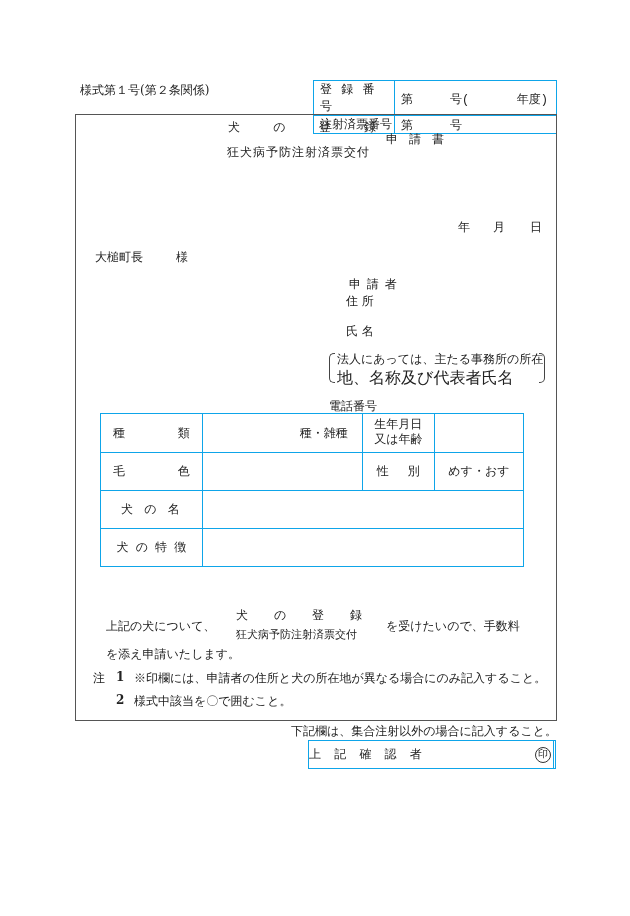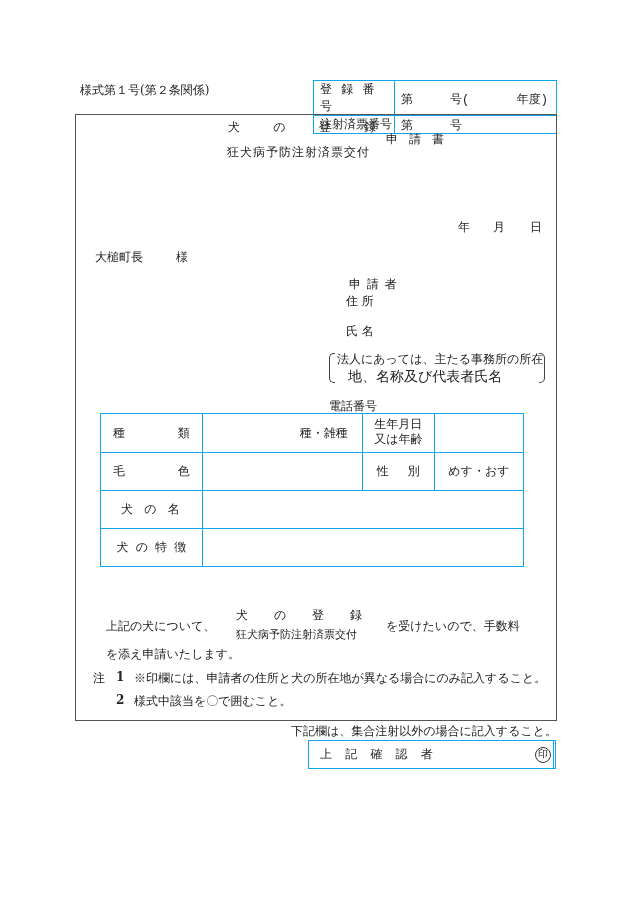--- a/index.html
+++ b/index.html
@@ -63,21 +63,21 @@
 <div class="abs" style="left:95px;top:249px;">大槌町長</div>
 <div class="abs" style="left:176px;top:249px;">様</div>
 
 <div class="abs" style="left:328px;top:276px;letter-spacing:1px;margin-left:21px;">申 請 者</div>
 <div class="abs" style="left:346px;top:293px;">住 所</div>
 <div class="abs" style="left:375px;top:293px;width:170px;height:14px;"></div>
 <div class="abs" style="left:346px;top:323px;">氏 名</div>
 <div class="abs" style="left:375px;top:323px;width:170px;height:14px;"></div>
 <div class="brace" style="left:329px;top:353px;height:28px;border-right:none;border-radius:5px 0 0 5px;"></div>
 <div class="abs" style="left:337px;top:351px;font-size:12px;">法人にあっては、主たる事務所の所在</div>
-<div class="abs" style="left:348px;top:368px;font-size:14px;">地、名称及び代表者氏名</div>
+<div class="abs" style="left:337px;top:368px;font-size:16px;">地、名称及び代表者氏名</div>
 <div class="brace" style="left:539px;top:353px;height:28px;border-left:none;border-radius:0 5px 5px 0;"></div>
 <div class="abs" style="left:329px;top:398px;">電話番号</div>
 <div class="abs" style="left:385px;top:398px;width:160px;height:14px;"></div>
 
 <table style="left:100px;top:413px;width:424px;">
   <tbody>
   <tr style="height:39px;">
     <td style="padding:0 12px;">
       <div class="spread">
             <span>種</span>
@@ -132,21 +132,21 @@
 <div class="abs" style="left:93px;top:670px;">注</div>
 <div class="abs" style="left:116px;top:670px;font-weight:bold;">1</div>
 <div class="abs" style="left:134px;top:670px;">※印欄には、申請者の住所と犬の所在地が異なる場合にのみ記入すること。</div>
 <div class="abs" style="left:116px;top:693px;font-weight:bold;">2</div>
 <div class="abs" style="left:134px;top:693px;">様式中該当を〇で囲むこと。</div>
 
 <div class="abs" style="left:291px;top:723px;">下記欄は、集合注射以外の場合に記入すること。</div>
 <table style="left:308px;top:740px;width:248px;">
   <tbody>
   <tr style="height:28px;">
-    <td style="padding-left:11px;letter-spacing:3px;">上 記 確 認 者</td>
+    <td style="padding-left:0;letter-spacing:3px;">上 記 確 認 者</td>
     <td>
       <div style="position:relative;height:24px;">
         <span class="abs" style="right:4px;top:4px;width:14px;height:14px;border:1px solid #333;border-radius:50%;font-size:10px;line-height:14px;text-align:center;">印</span>
       </div>
     </td>
   </tr>
 </tbody>
   </table>
 
 </body></html>

